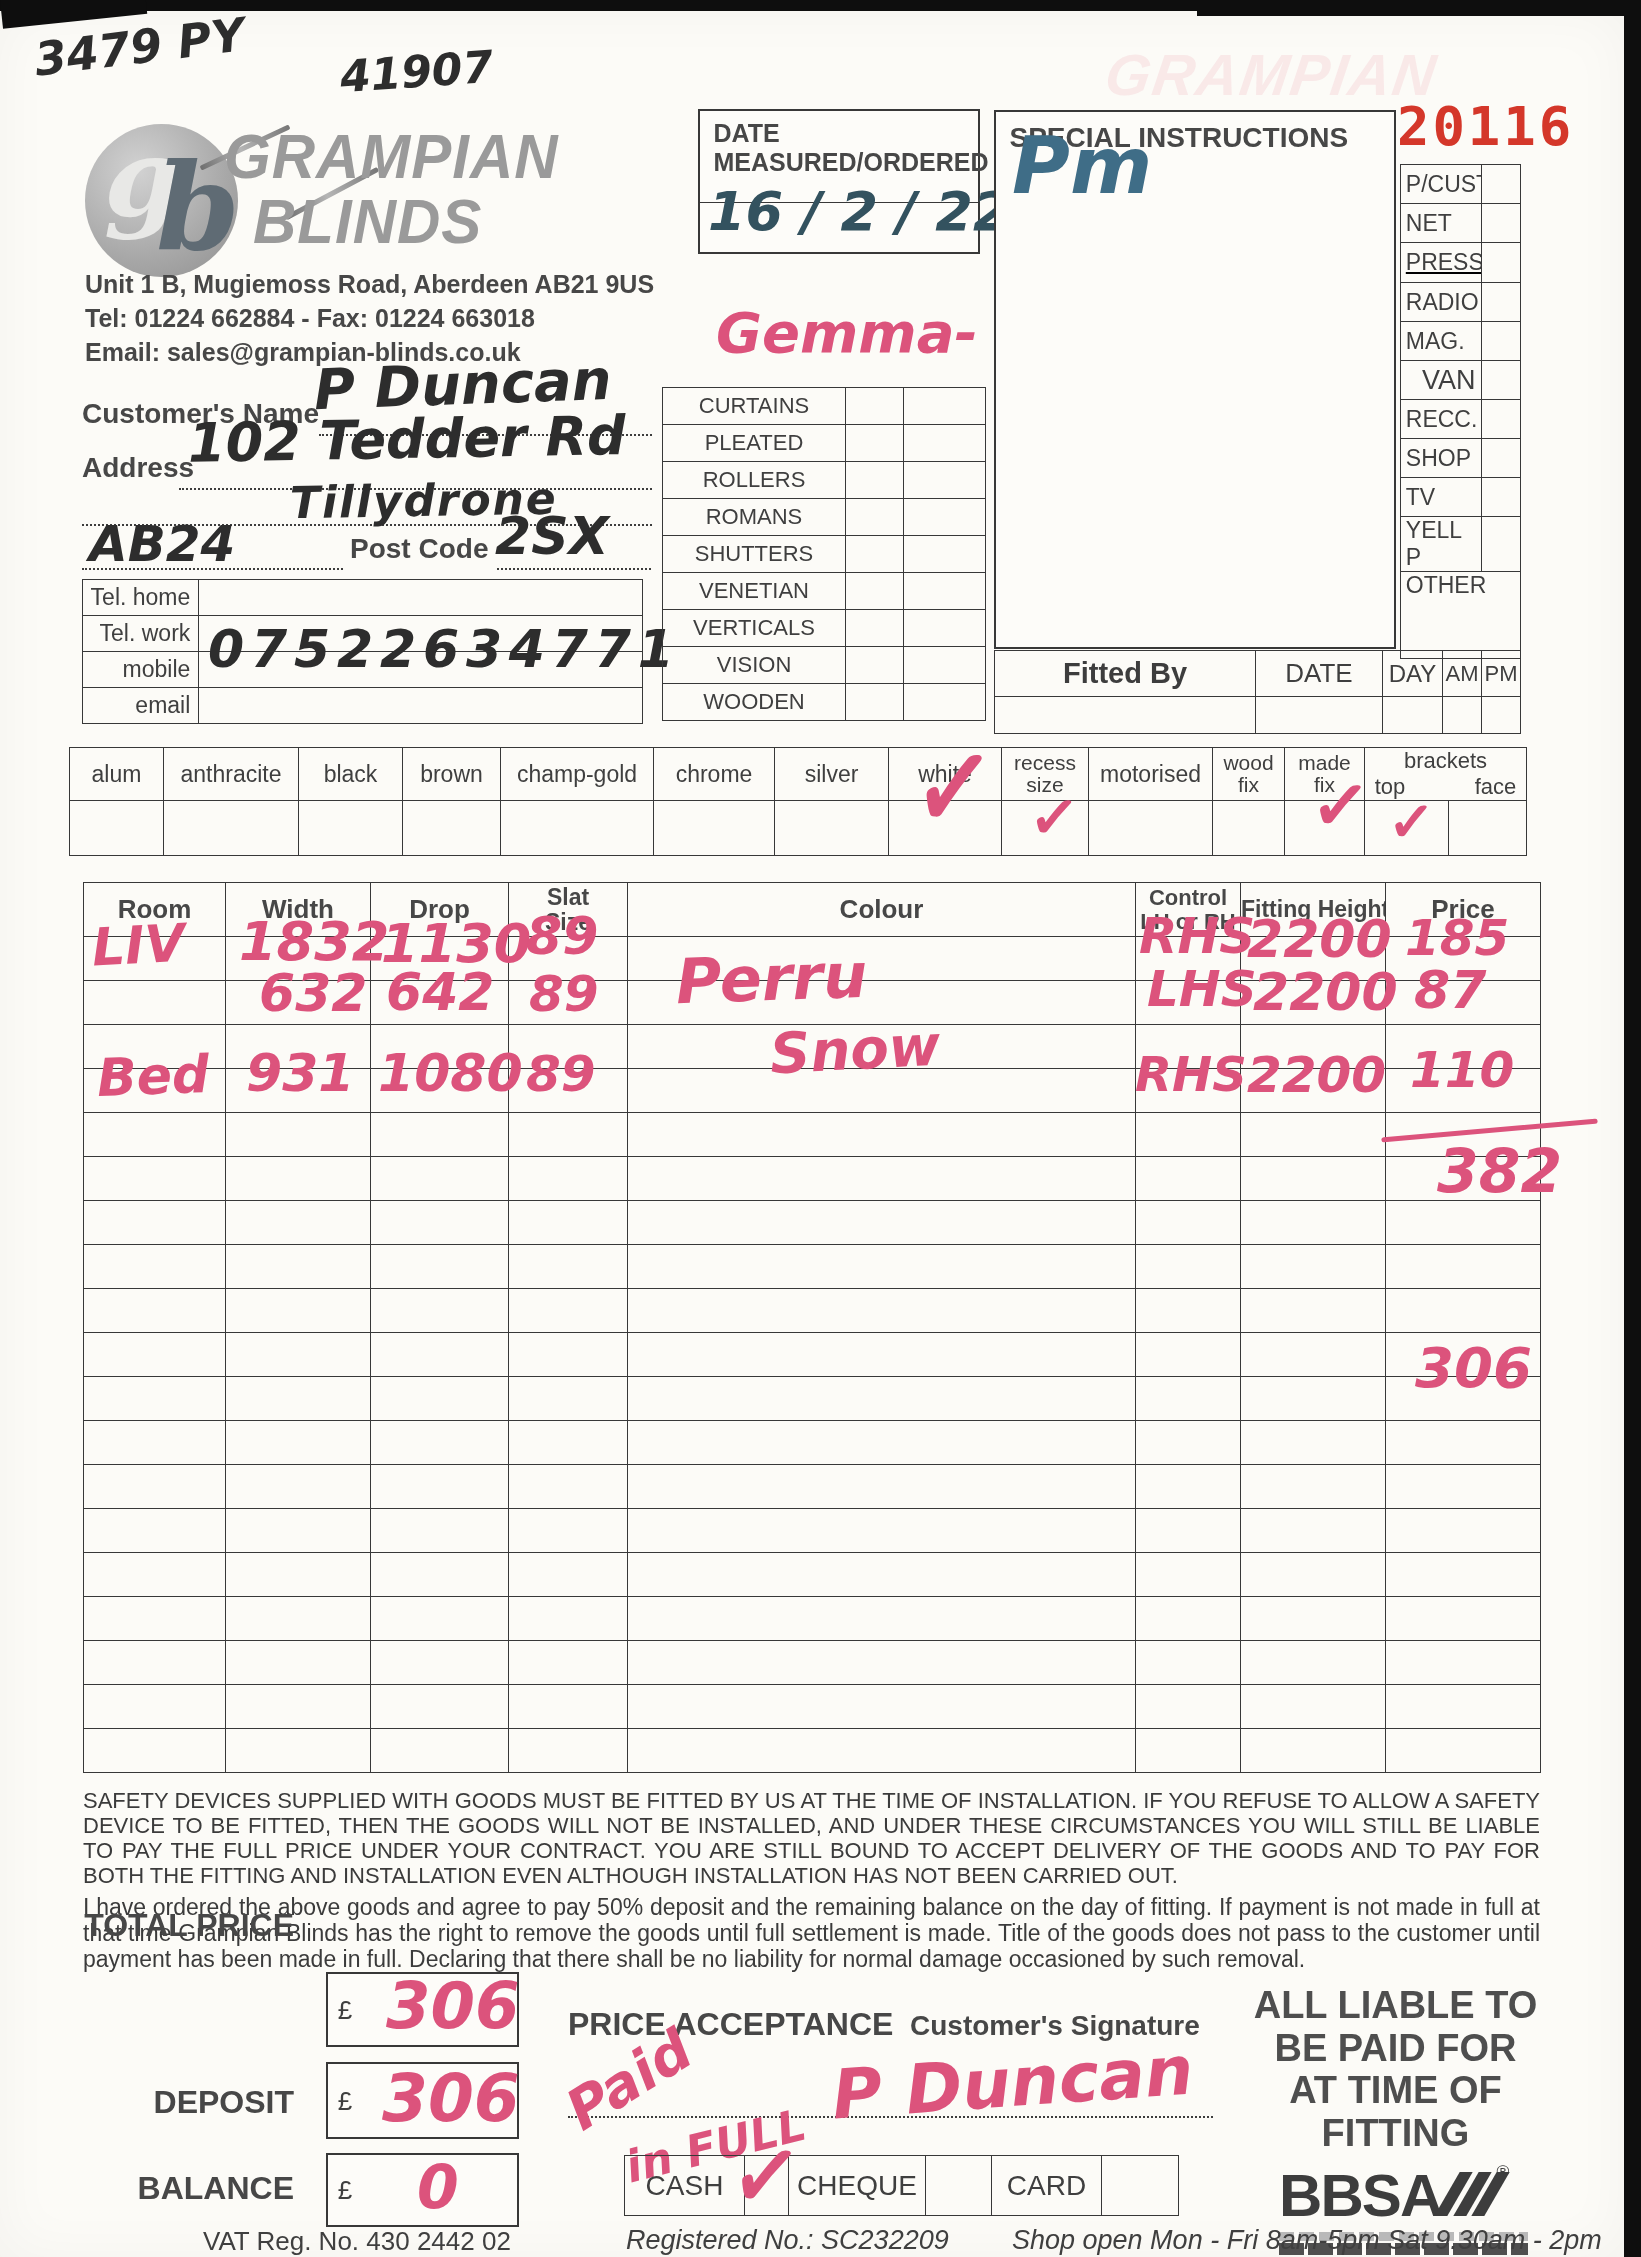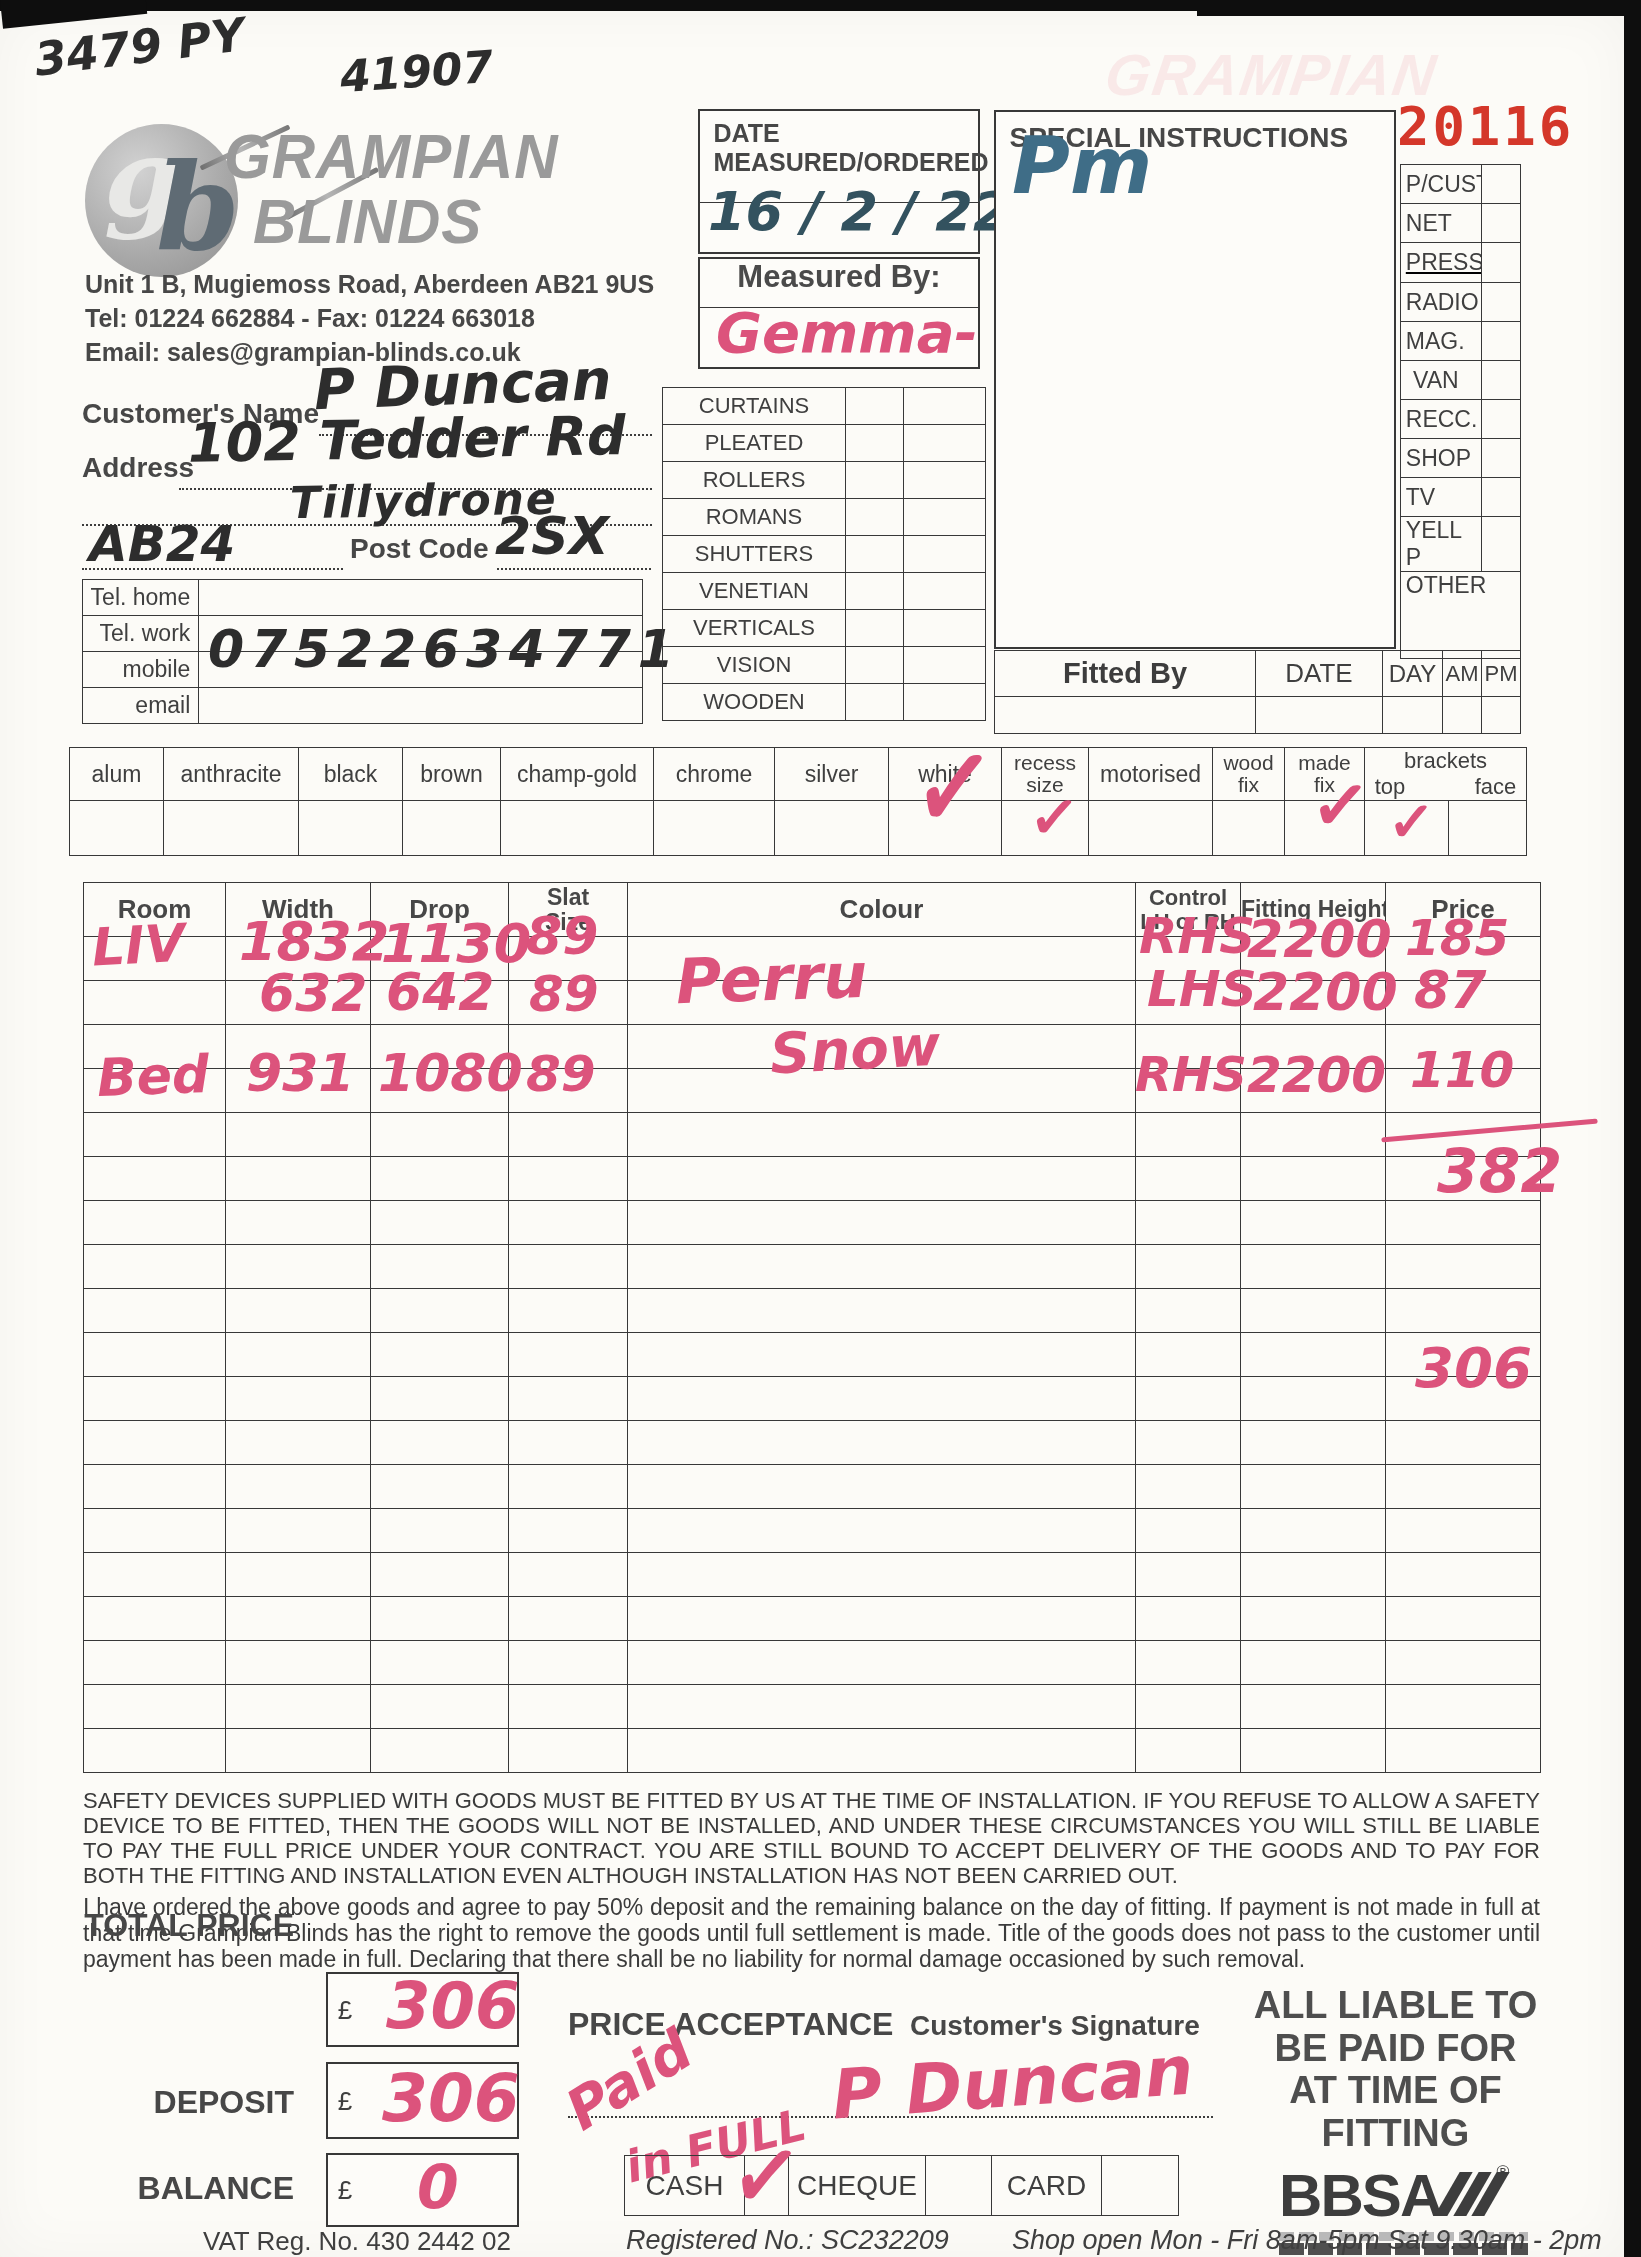--- a/index.html
+++ b/index.html
@@ -109,25 +109,20 @@
   <span class="hw ink-k" style="left:208px;top:623px;font-size:52px;letter-spacing:6.8px;">07522634771</span>
 
   <div class="boxed" style="left:698px;top:109px;width:278px;height:141px;">
     <div style="border-bottom:1.9px solid #383838;height:83px;padding:7.7px 0 0 13.5px;">
       <div class="lbl" style="font-size:25px;">DATE</div>
       <div class="lbl" style="font-size:25px;">MEASURED/ORDERED</div>
     </div>
   </div>
   <span class="hw" style="left:708px;top:185px;font-size:54px;color:#33525f;">16 / 2 / 22</span>
 
-  <div class="boxed" style="left:698px;top:257px;width:278px;height:108px;">
-    <div style="border-bottom:1.9px solid #383838;height:48px;text-align:center;">
-      <span class="lbl" style="font-size:31px;color:#4a4a4a;">Measured By:</span>
-    </div>
-  </div>
   <span class="hw ink-p" style="left:716px;top:305px;font-size:56px;">Gemma-</span>
 
   <table class="frm abs" style="left:662px;top:387px;width:323px;">
     <colgroup>
         <col style="width:183px;">
         <col style="width:58px;">
         <col style="width:82px;">
       </colgroup>
     <tbody>
         <tr style="height:37px;">
@@ -233,21 +228,21 @@
         </tr>
     <tr style="height:39px;">
           <td style="font-size:23px;padding-left:4.8px;"><span>RADIO</span></td>
           <td></td>
         </tr>
     <tr style="height:39px;">
           <td style="font-size:23px;padding-left:4.8px;"><span>MAG.</span></td>
           <td></td>
         </tr>
     <tr style="height:39px;">
-          <td style="font-size:23px;padding-left:12px;"><span>VAN</span></td>
+          <td style="font-size:27px;padding-left:21px;"><span>VAN</span></td>
           <td></td>
         </tr>
     <tr style="height:39px;">
           <td style="font-size:23px;padding-left:4.8px;"><span>RECC.</span></td>
           <td></td>
         </tr>
     <tr style="height:39px;">
           <td style="font-size:23px;padding-left:4.8px;"><span>SHOP</span></td>
           <td></td>
         </tr>

